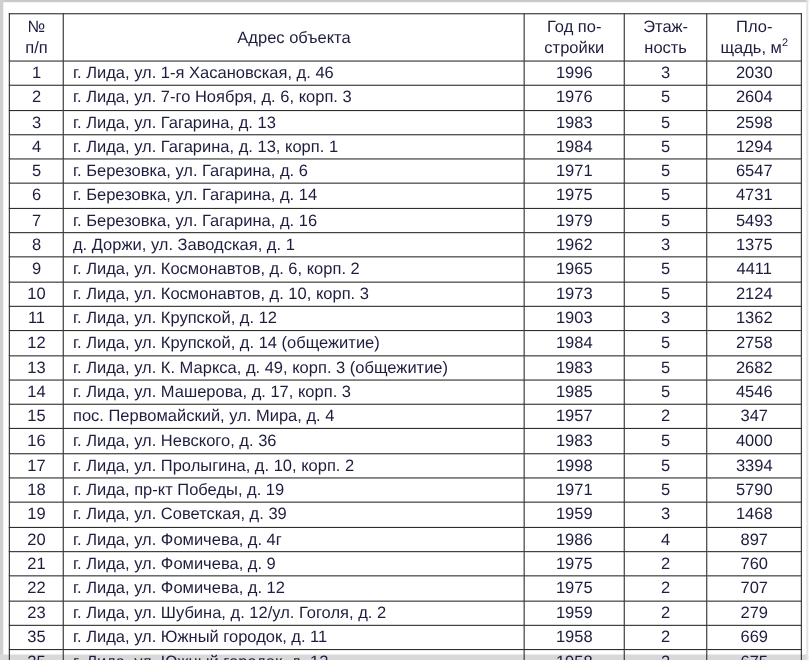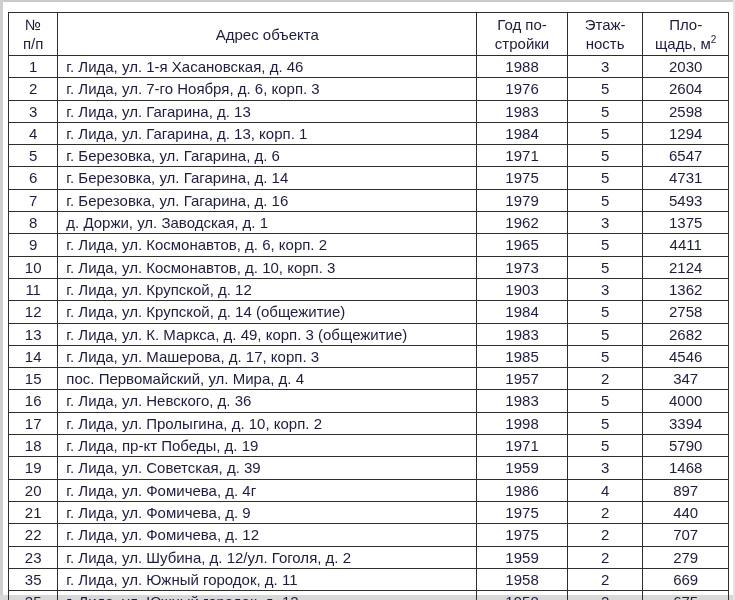--- a/index.html
+++ b/index.html
@@ -93,21 +93,21 @@
         <th class="c-area">
           <span class="hl">Пло-</span>
           <span class="hl"><span>щадь, м</span><sup>2</sup></span>
         </th>
       </tr>
     </thead>
     <tbody>
         <tr>
           <td class="c-num">1</td>
           <td class="c-addr">г. Лида, ул. 1-я Хасановская, д. 46</td>
-          <td class="c-year">1988</td>
+          <td class="c-year">1996</td>
           <td class="c-floors">3</td>
           <td class="c-area">2030</td>
         </tr>
         <tr>
           <td class="c-num">2</td>
           <td class="c-addr">г. Лида, ул. 7-го Ноября, д. 6, корп. 3</td>
           <td class="c-year">1976</td>
           <td class="c-floors">5</td>
           <td class="c-area">2604</td>
         </tr>
@@ -235,21 +235,21 @@
           <td class="c-addr">г. Лида, ул. Фомичева, д. 4г</td>
           <td class="c-year">1986</td>
           <td class="c-floors">4</td>
           <td class="c-area">897</td>
         </tr>
         <tr>
           <td class="c-num">21</td>
           <td class="c-addr">г. Лида, ул. Фомичева, д. 9</td>
           <td class="c-year">1975</td>
           <td class="c-floors">2</td>
-          <td class="c-area">440</td>
+          <td class="c-area">760</td>
         </tr>
         <tr>
           <td class="c-num">22</td>
           <td class="c-addr">г. Лида, ул. Фомичева, д. 12</td>
           <td class="c-year">1975</td>
           <td class="c-floors">2</td>
           <td class="c-area">707</td>
         </tr>
         <tr>
           <td class="c-num">23</td>

